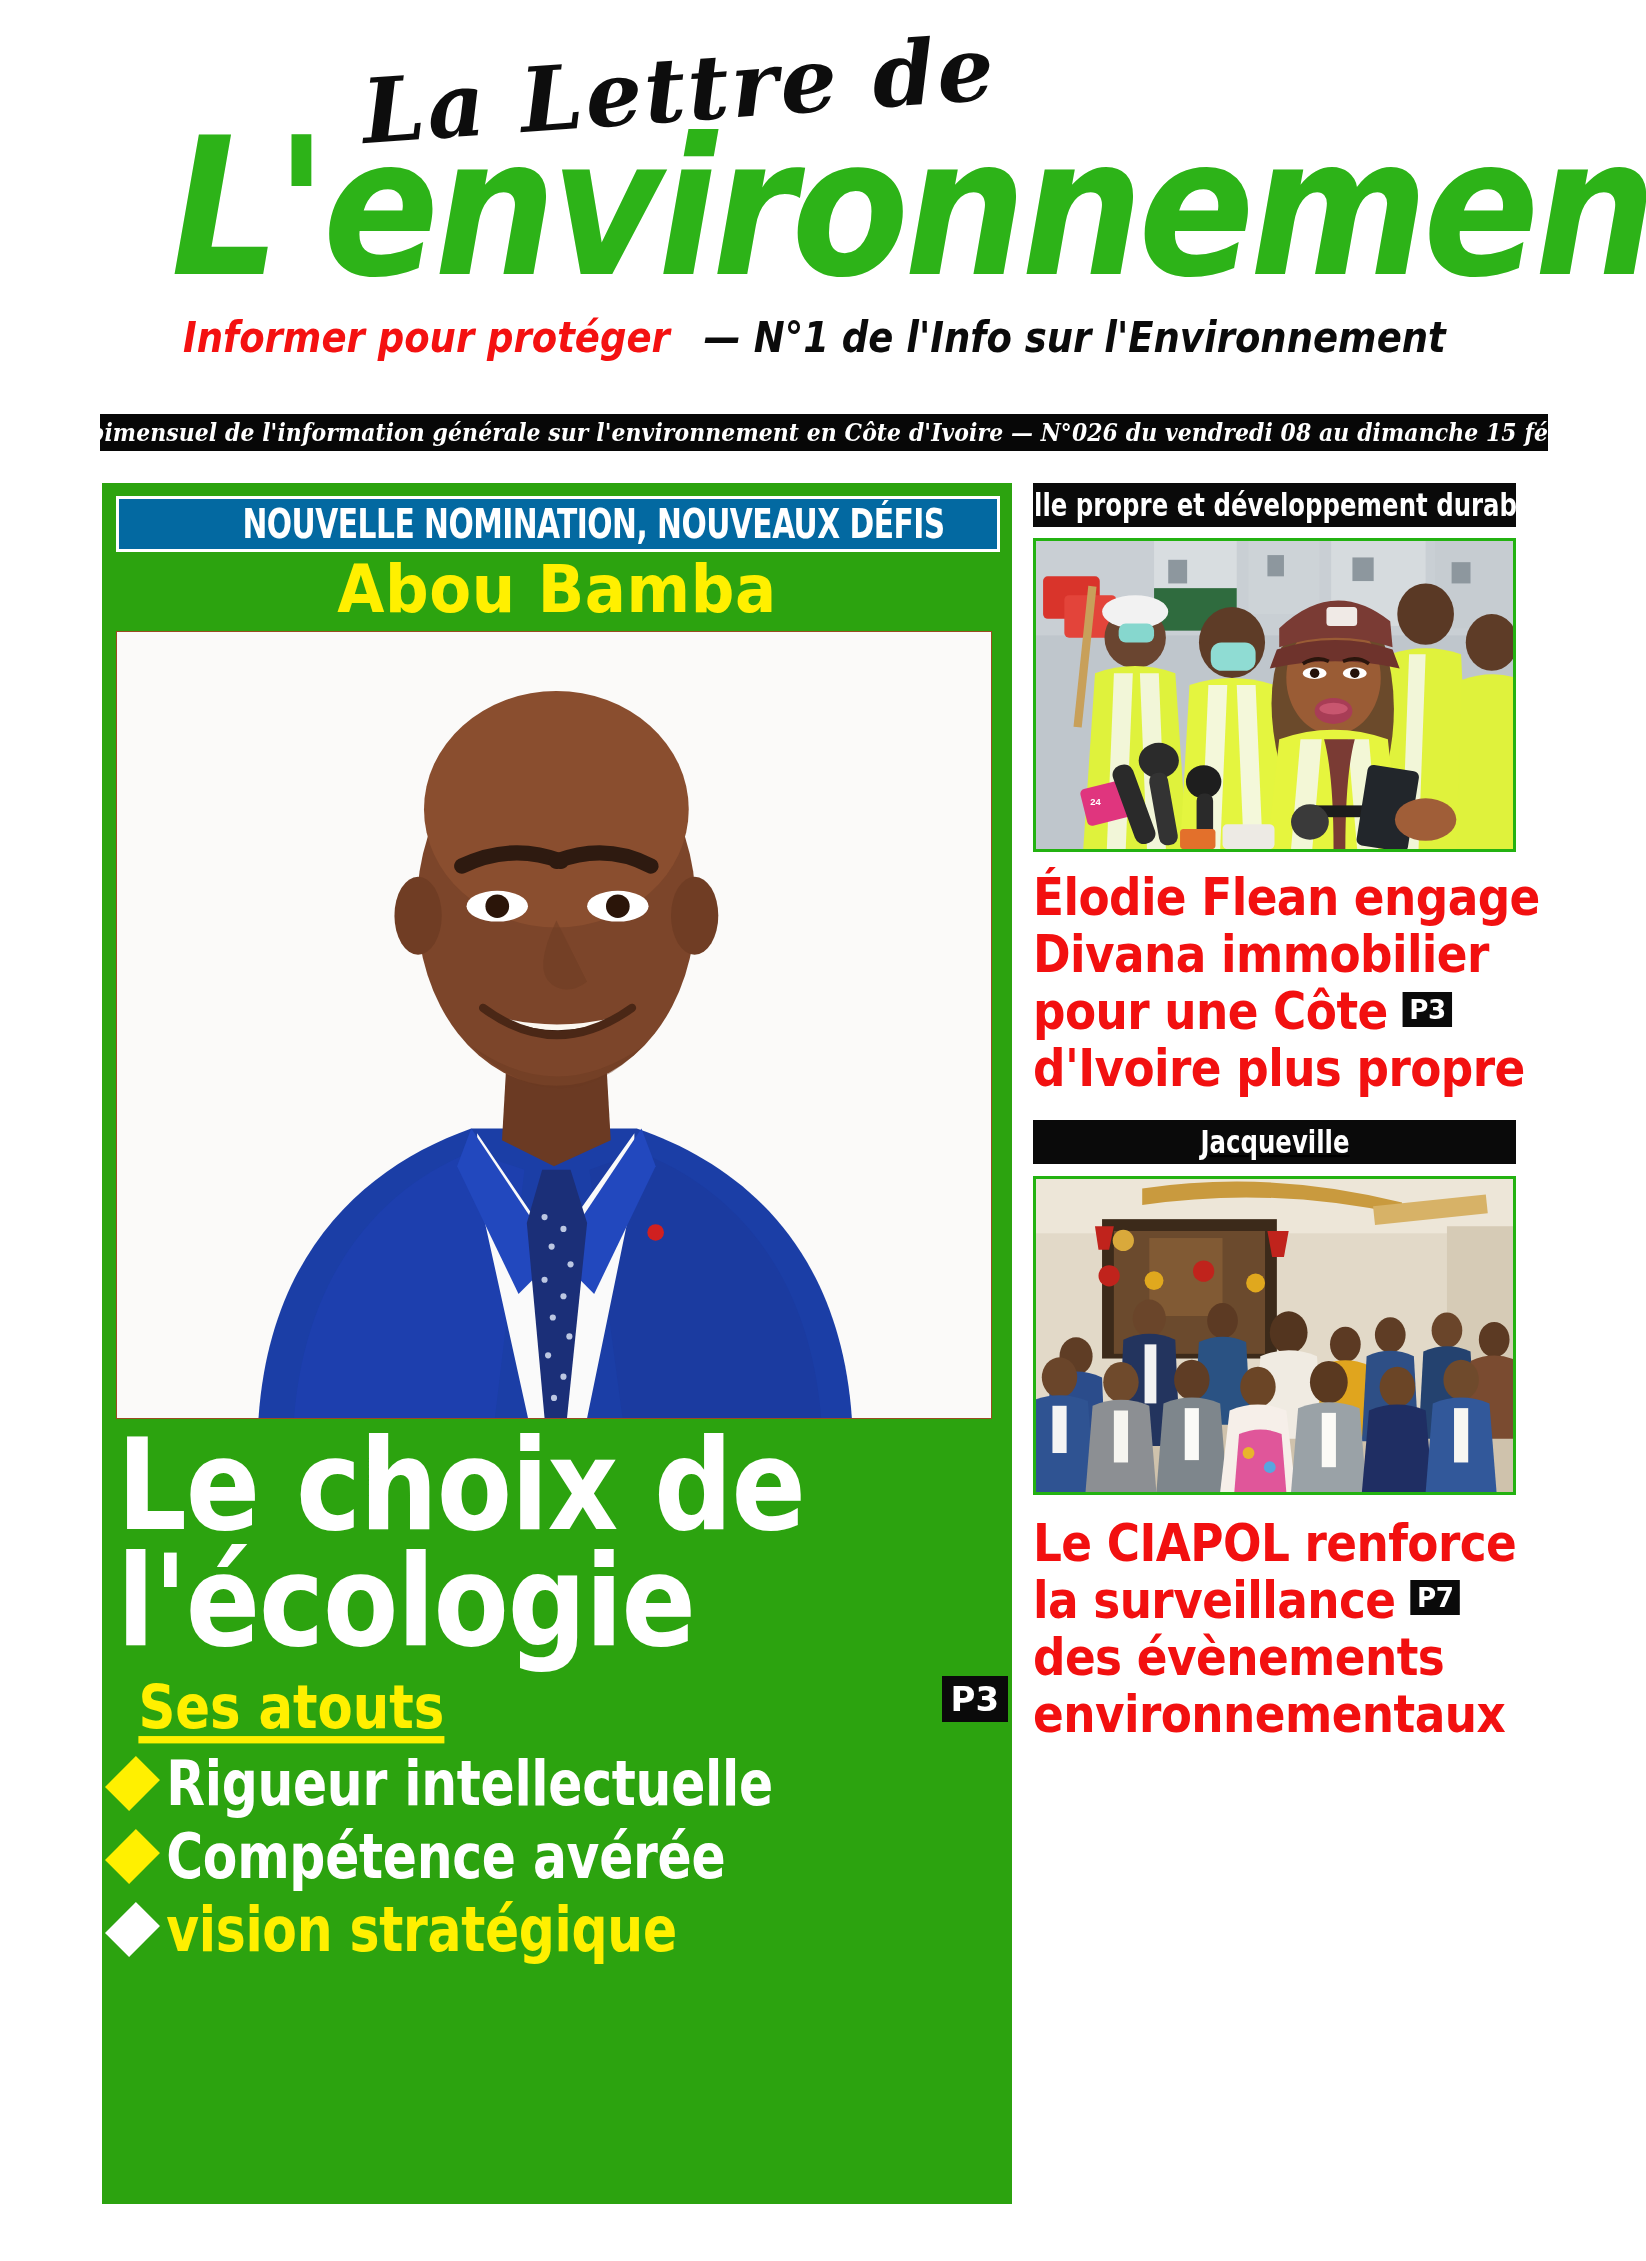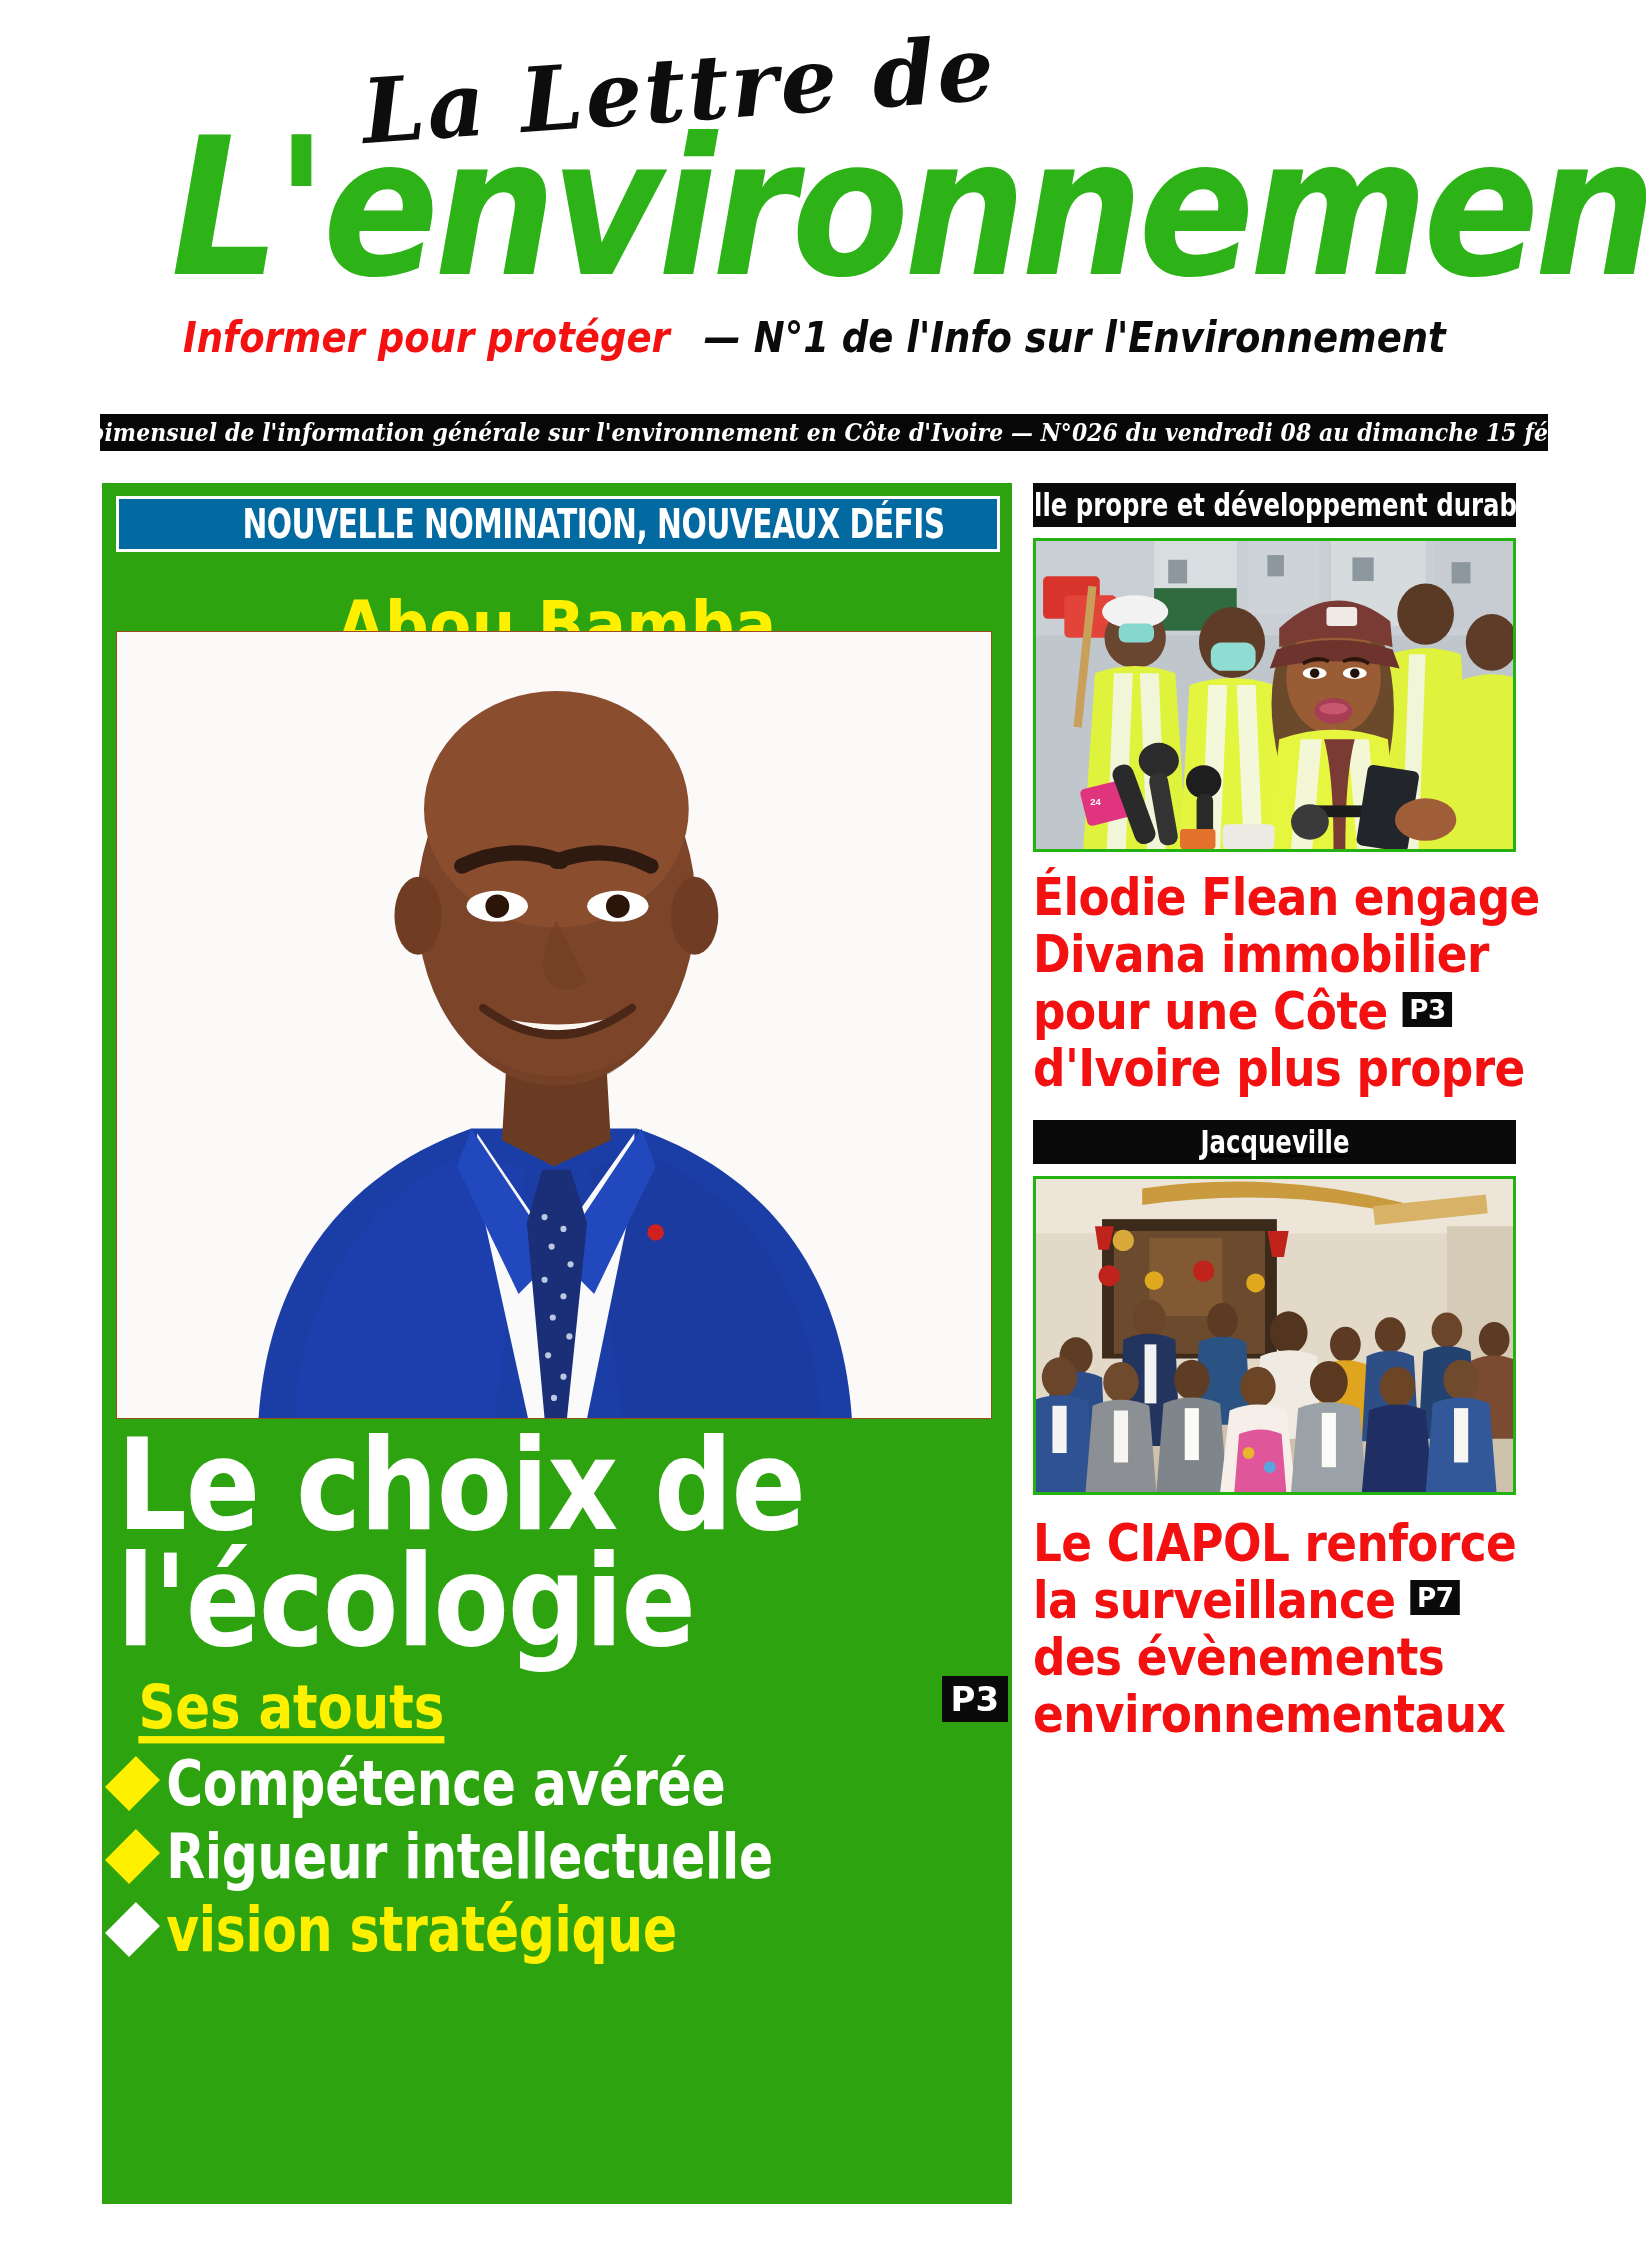--- a/index.html
+++ b/index.html
@@ -68,21 +68,21 @@
     background:#0369a1;border:3px solid #ffffff;
     display:flex;align-items:center;justify-content:flex-end;overflow:hidden;
   }
   .kicker-box span{
     font-family:"DejaVu Sans Condensed","DejaVu Sans","Liberation Sans",sans-serif;
     font-weight:700;font-size:38px;color:#ffffff;white-space:nowrap;
     transform:scaleX(.87) scaleY(1.06);letter-spacing:-0.6px;
   }
   .person-name{
     position:absolute;left:0;top:70px;width:910px;height:71px;
-    display:flex;align-items:center;justify-content:center;margin-top:36px;
+    display:flex;align-items:center;justify-content:center;
   }
   .person-name span{
     font-family:"DejaVu Sans","Liberation Sans",sans-serif;
     font-weight:700;font-size:61px;color:#FFF000;white-space:nowrap;
     transform:scaleY(1.08);letter-spacing:0.6px;
   }
 
   
   .portrait{
     position:absolute;left:14px;top:148px;width:874px;height:786px;
@@ -261,25 +261,25 @@
   </div>
 
   <div class="atouts-row">
     <span class="atouts-label">Ses atouts</span>
     <span class="page-badge badge-left">P3</span>
   </div>
 
   <div class="bullets">
     <div class="bullet">
       <span class="diamond d-yellow"></span>
-      <span class="bullet-text t-white">Compétence avérée</span>
+      <span class="bullet-text t-white">Rigueur intellectuelle</span>
     </div>
     <div class="bullet">
       <span class="diamond d-yellow"></span>
-      <span class="bullet-text t-white">Rigueur intellectuelle</span>
+      <span class="bullet-text t-white">Compétence avérée</span>
     </div>
     <div class="bullet">
       <span class="diamond d-white"></span>
       <span class="bullet-text t-yellow">vision stratégique</span>
     </div>
   </div>
 </div>
 
 <div class="right-col">
 

